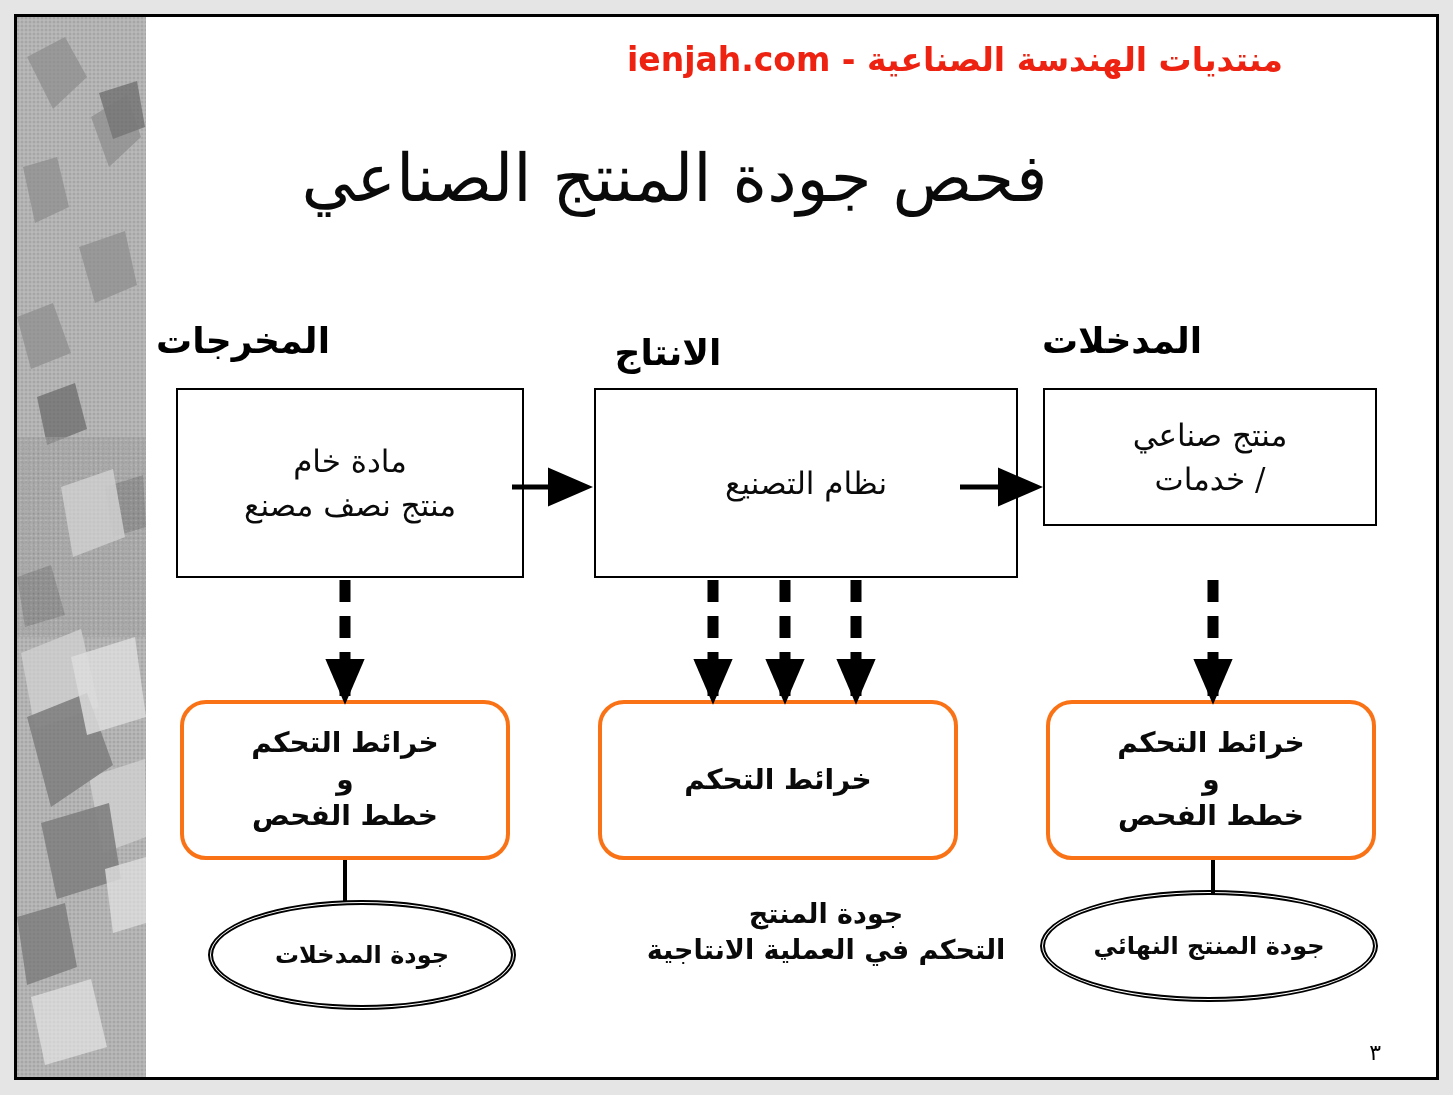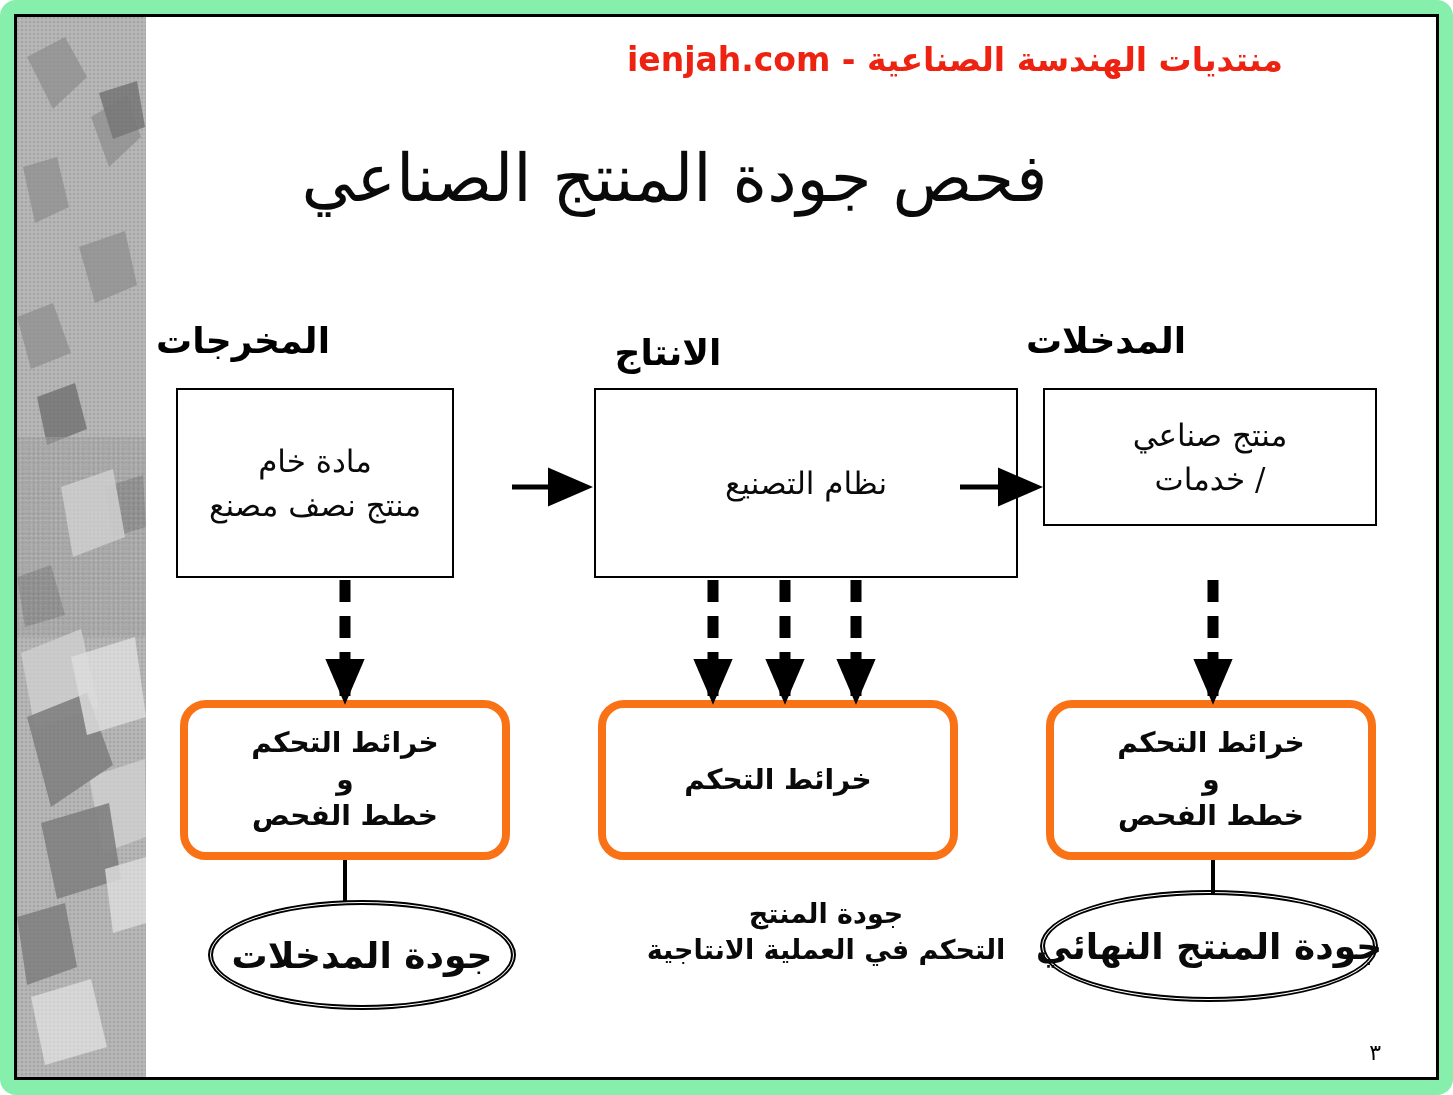--- a/index.html
+++ b/index.html
@@ -4,23 +4,22 @@
 <title>فحص جودة المنتج الصناعي</title>
 <style>
   html,body{margin:0;padding:0;background:#ffffff;}
   body{
     width:1453px;height:1095px;
     font-family:"DejaVu Sans","Liberation Sans",sans-serif;
     position:relative;overflow:hidden;
   }
   .page{
     position:absolute;inset:0;
-    background:#86efac;
-    box-sizing:border-box;
-    border-radius:16px;
+    background:#e5e5e5;
+    box-sizing:border-box;
   }
   
   .page-frame{
     position:absolute;
     left:14px;top:14px;
     width:1425px;height:1066px;
     border:3px solid #000000;
     box-sizing:border-box;
     background:#ffffff;
   }
@@ -89,21 +88,21 @@
     justify-content:center;
     direction:rtl;
     font-family:"DejaVu Serif","Liberation Serif",serif;
     font-size:31px;
     color:#0a0a0a;
     line-height:1.42;
     text-align:center;
   }
   .round-box{
     position:absolute;
-    border:8px solid #f97316;
+    border:4px solid #f97316;
     border-radius:26px;
     background:#fff;
     box-sizing:border-box;
     display:flex;
     flex-direction:column;
     align-items:center;
     justify-content:center;
     direction:rtl;
     font-family:"DejaVu Sans","Liberation Sans",sans-serif;
     font-weight:bold;
@@ -115,21 +114,21 @@
   .ellipse{
     position:absolute;
     border:5px double #000;
     border-radius:50%;
     background:#fff;
     box-sizing:border-box;
     display:flex;align-items:center;justify-content:center;
     direction:rtl;
     font-family:"DejaVu Sans","Liberation Sans",sans-serif;
     font-weight:bold;
-    font-size:36px;
+    font-size:24px;
     color:#0a0a0a;
     text-align:center;
     white-space:nowrap;
   }
   .caption{
     position:absolute;
     direction:rtl;
     text-align:center;
     font-family:"DejaVu Sans","Liberation Sans",sans-serif;
     font-weight:bold;
@@ -202,25 +201,25 @@
       <rect x="0" y="0" width="129" height="1060" fill="url(#dots)" opacity="0.3"></rect>
     </svg>
   </div>
 
   <div class="site-header"><span>منتديات الهندسة الصناعية - </span><span class="dom">ienjah.com</span></div>
 
   <div class="slide-title">فحص جودة المنتج الصناعي</div>
 
   <div class="diagram">
 
-    <div class="col-head" style="right:182px;top:320px;width:330px;">المدخلات</div>
+    <div class="col-head" style="right:166px;top:320px;width:330px;">المدخلات</div>
     <div class="col-head" style="right:620px;top:332px;width:330px;">الانتاج</div>
     <div class="col-head" style="right:1045px;top:320px;width:330px;">المخرجات</div>
 
-    <div class="rect-box" style="left:176px;top:388px;width:278px;height:190px;">
+    <div class="rect-box" style="left:176px;top:388px;width:348px;height:190px;">
       <span class="lbl-line">مادة خام</span>
       <span class="lbl-line">منتج نصف مصنع</span>
     </div>
 
     <div class="rect-box" style="left:594px;top:388px;width:424px;height:190px;">
       <span class="lbl-line">نظام التصنيع</span>
     </div>
 
     <div class="rect-box" style="left:1043px;top:388px;width:334px;height:138px;">
       <span class="lbl-line">منتج صناعي</span>

